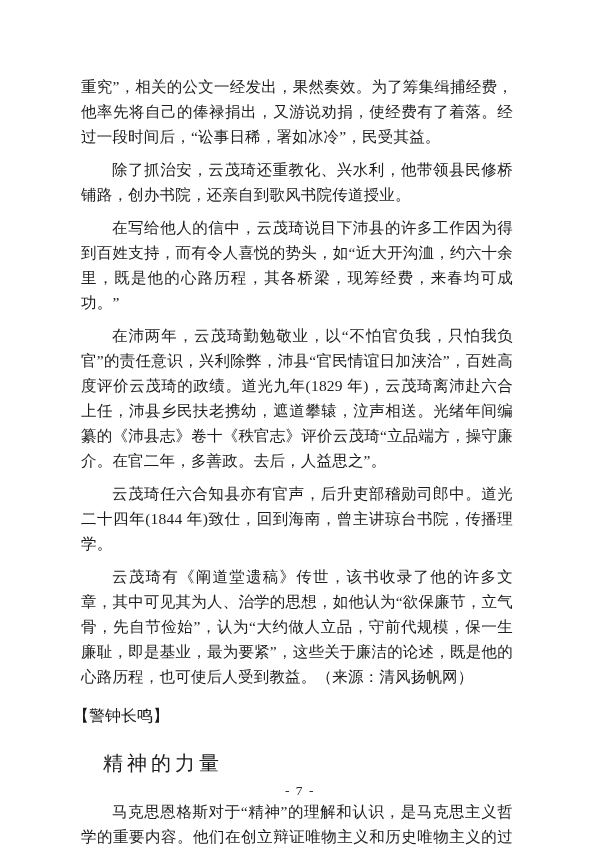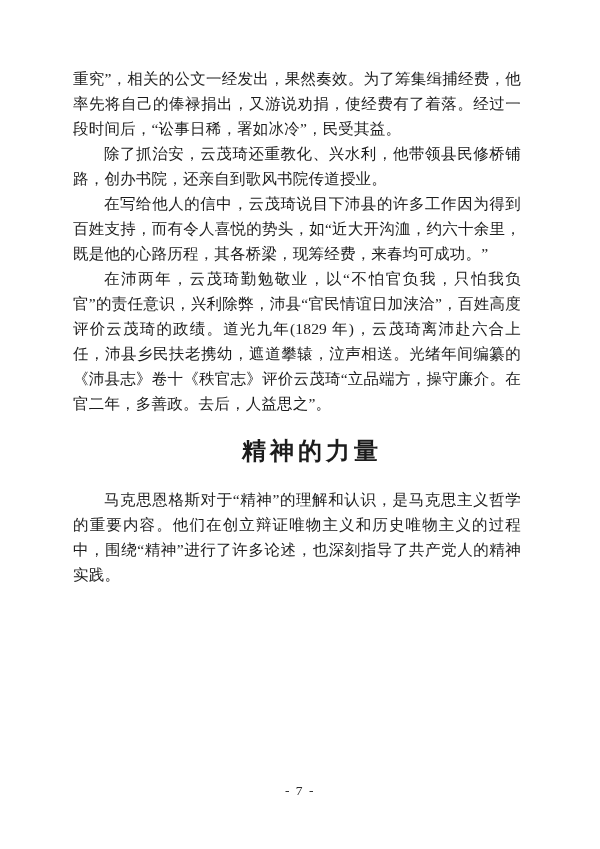--- a/index.html
+++ b/index.html
@@ -16,42 +16,42 @@
     color: #1c1c1c;
     overflow: hidden;
   }
   .content {
     position: absolute;
     left: 73px;
     top: 66px;
     width: 448px;
   }
   .para {
-    margin: 0;
+    margin: 8px;
     font-size: 15.5px;
     line-height: 25px;
     text-align: justify;
     text-justify: inter-ideograph;
     letter-spacing: 0.2px;
   }
   .para.indent {
     text-indent: 31px;
     font-family: Liberation Serif, serif;
   }
   .section-label {
     margin-top: 14px;
     font-size: 16px;
     line-height: 25px;
   }
   .article-title {
     margin: 21px 0 0 0;
-    font-size: 24px;
+    font-size: 20px;
     line-height: 28px;
-    font-weight: bold;
-    text-align: center;
+    font-weight: normal;
+    text-align: left;
     text-indent: 30px;
     letter-spacing: 4px;
   }
   .article-body {
     margin-top: 22px;
   }
   .page-number {
     position: absolute;
     left: 0;
     top: 783px;
@@ -65,22 +65,25 @@
 </head>
 <body>
 
 <div class="page">
   <div class="content">
     <div>
         <p class="para">重究”，相关的公文一经发出，果然奏效。为了筹集缉捕经费，他率先将自己的俸禄捐出，又游说劝捐，使经费有了着落。经过一段时间后，“讼事日稀，署如冰冷”，民受其益。</p>
         <p class="para indent">除了抓治安，云茂琦还重教化、兴水利，他带领县民修桥铺路，创办书院，还亲自到歌风书院传道授业。</p>
         <p class="para indent">在写给他人的信中，云茂琦说目下沛县的许多工作因为得到百姓支持，而有令人喜悦的势头，如“近大开沟洫，约六十余里，既是他的心路历程，其各桥梁，现筹经费，来春均可成功。”</p>
         <p class="para indent">在沛两年，云茂琦勤勉敬业，以“不怕官负我，只怕我负官”的责任意识，兴利除弊，沛县“官民情谊日加浃洽”，百姓高度评价云茂琦的政绩。道光九年(1829 年)，云茂琦离沛赴六合上任，沛县乡民扶老携幼，遮道攀辕，泣声相送。光绪年间编纂的《沛县志》卷十《秩官志》评价云茂琦“立品端方，操守廉介。在官二年，多善政。去后，人益思之”。</p>
+        <p class="para indent">云茂琦任六合知县亦有官声，后升吏部稽勋司郎中。道光二十四年(1844 年)致仕，回到海南，曾主讲琼台书院，传播理学。</p>
+        <p class="para indent">云茂琦有《阐道堂遗稿》传世，该书收录了他的许多文章，其中可见其为人、治学的思想，如他认为“欲保廉节，立气骨，先自节俭始”，认为“大约做人立品，守前代规模，保一生廉耻，即是基业，最为要紧”，这些关于廉洁的论述，既是他的心路历程，也可使后人受到教益。（来源：清风扬帆网）</p>
       </div>
 
+    <div class="section-label">【警钟长鸣】</div>
 
     <h1 class="article-title">精神的力量</h1>
 
     <div class="article-body">
         <p class="para indent">马克思恩格斯对于“精神”的理解和认识，是马克思主义哲学的重要内容。他们在创立辩证唯物主义和历史唯物主义的过程中，围绕“精神”进行了许多论述，也深刻指导了共产党人的精神实践。</p>
       </div>
   </div>
 
   <div class="page-number">- 7 -</div>
 </div>

